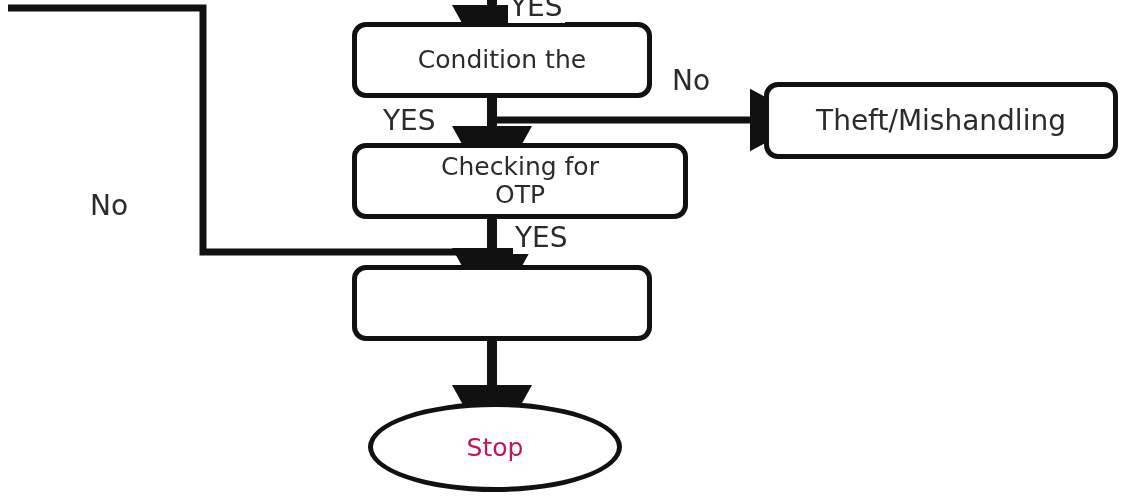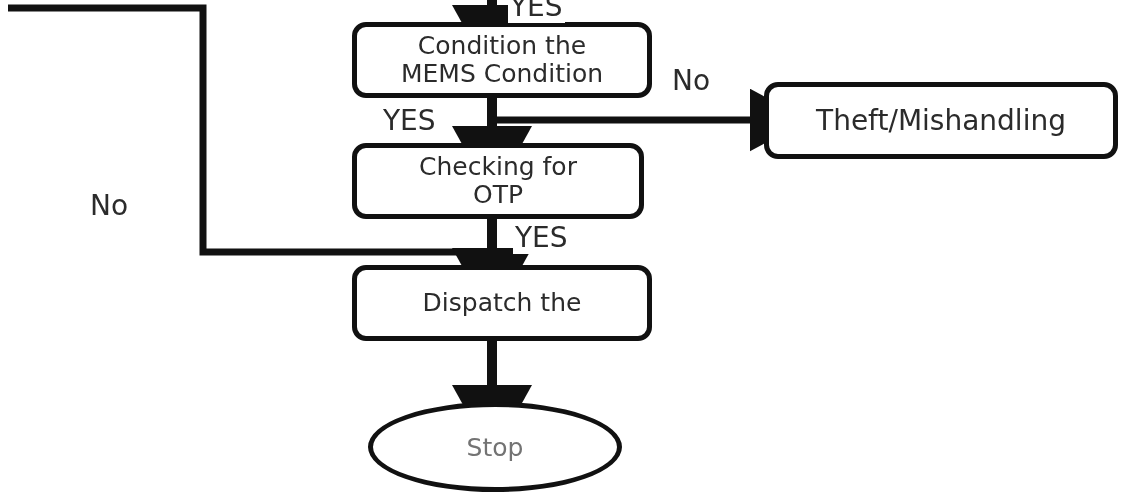--- a/index.html
+++ b/index.html
@@ -43,35 +43,35 @@
   }
   .node-terminator {
     position: absolute;
     box-sizing: border-box;
     border: 5px solid #111111;
     border-radius: 50%;
     background: #ffffff;
     display: flex;
     align-items: center;
     justify-content: center;
-    color: #737373;
+    color: #be185d;
     z-index: 3;
   }
   .edge-label {
     position: absolute;
     color: #2b2b2b;
     background: #ffffff;
     white-space: nowrap;
     z-index: 4;
     padding: 0 2px;
   }
 
   
   #box-monitoring { left: 352px; top: 22px;  width: 300px; height: 76px; font-size: 25px; }
-  #box-otp        { left: 352px; top: 143px; width: 292px; height: 76px; font-size: 25px; }
+  #box-otp        { left: 352px; top: 143px; width: 336px; height: 76px; font-size: 25px; }
   #box-dispatch   { left: 352px; top: 265px; width: 300px; height: 76px; font-size: 25px; }
   #box-theft      { left: 764px; top: 82px;  width: 354px; height: 77px; font-size: 28px; }
   #oval-stop      { left: 368px; top: 402px; width: 254px; height: 90px; font-size: 25px; }
 
   #label-yes-top     { left: 508px; top: -10px; font-size: 28px; }
   #label-yes-mems    { left: 381px; top: 104px; font-size: 28px; }
   #label-yes-otp     { left: 513px; top: 221px; font-size: 28px; }
   #label-no-right    { left: 670px; top: 64px;  font-size: 28px; }
   #label-no-left     { left: 88px;  top: 189px; font-size: 28px; }
 </style>
@@ -110,30 +110,28 @@
       <path d="M492,217 L492,259" stroke="#111111" stroke-width="10" fill="none" marker-end="url(#arrowbig)"></path>
     </g>
 
     <g>
       <path d="M492,339 L492,396" stroke="#111111" stroke-width="10" fill="none" marker-end="url(#arrowbig)"></path>
     </g>
   </svg>
 
   <div class="node-box" id="box-monitoring">
     <span class="node-line">Condition the</span>
-    <span class="node-line">MEMS Condition</span>
   </div>
 
   <div class="node-box" id="box-otp">
     <span class="node-line">Checking for</span>
     <span class="node-line">OTP</span>
   </div>
 
   <div class="node-box" id="box-dispatch">
-    <span class="node-line">Dispatch the</span>
   </div>
 
   <div class="node-box" id="box-theft">
     <span class="node-line">Theft/Mishandling</span>
   </div>
 
   <div class="node-terminator" id="oval-stop">
     <span class="node-line">Stop</span>
   </div>
 

